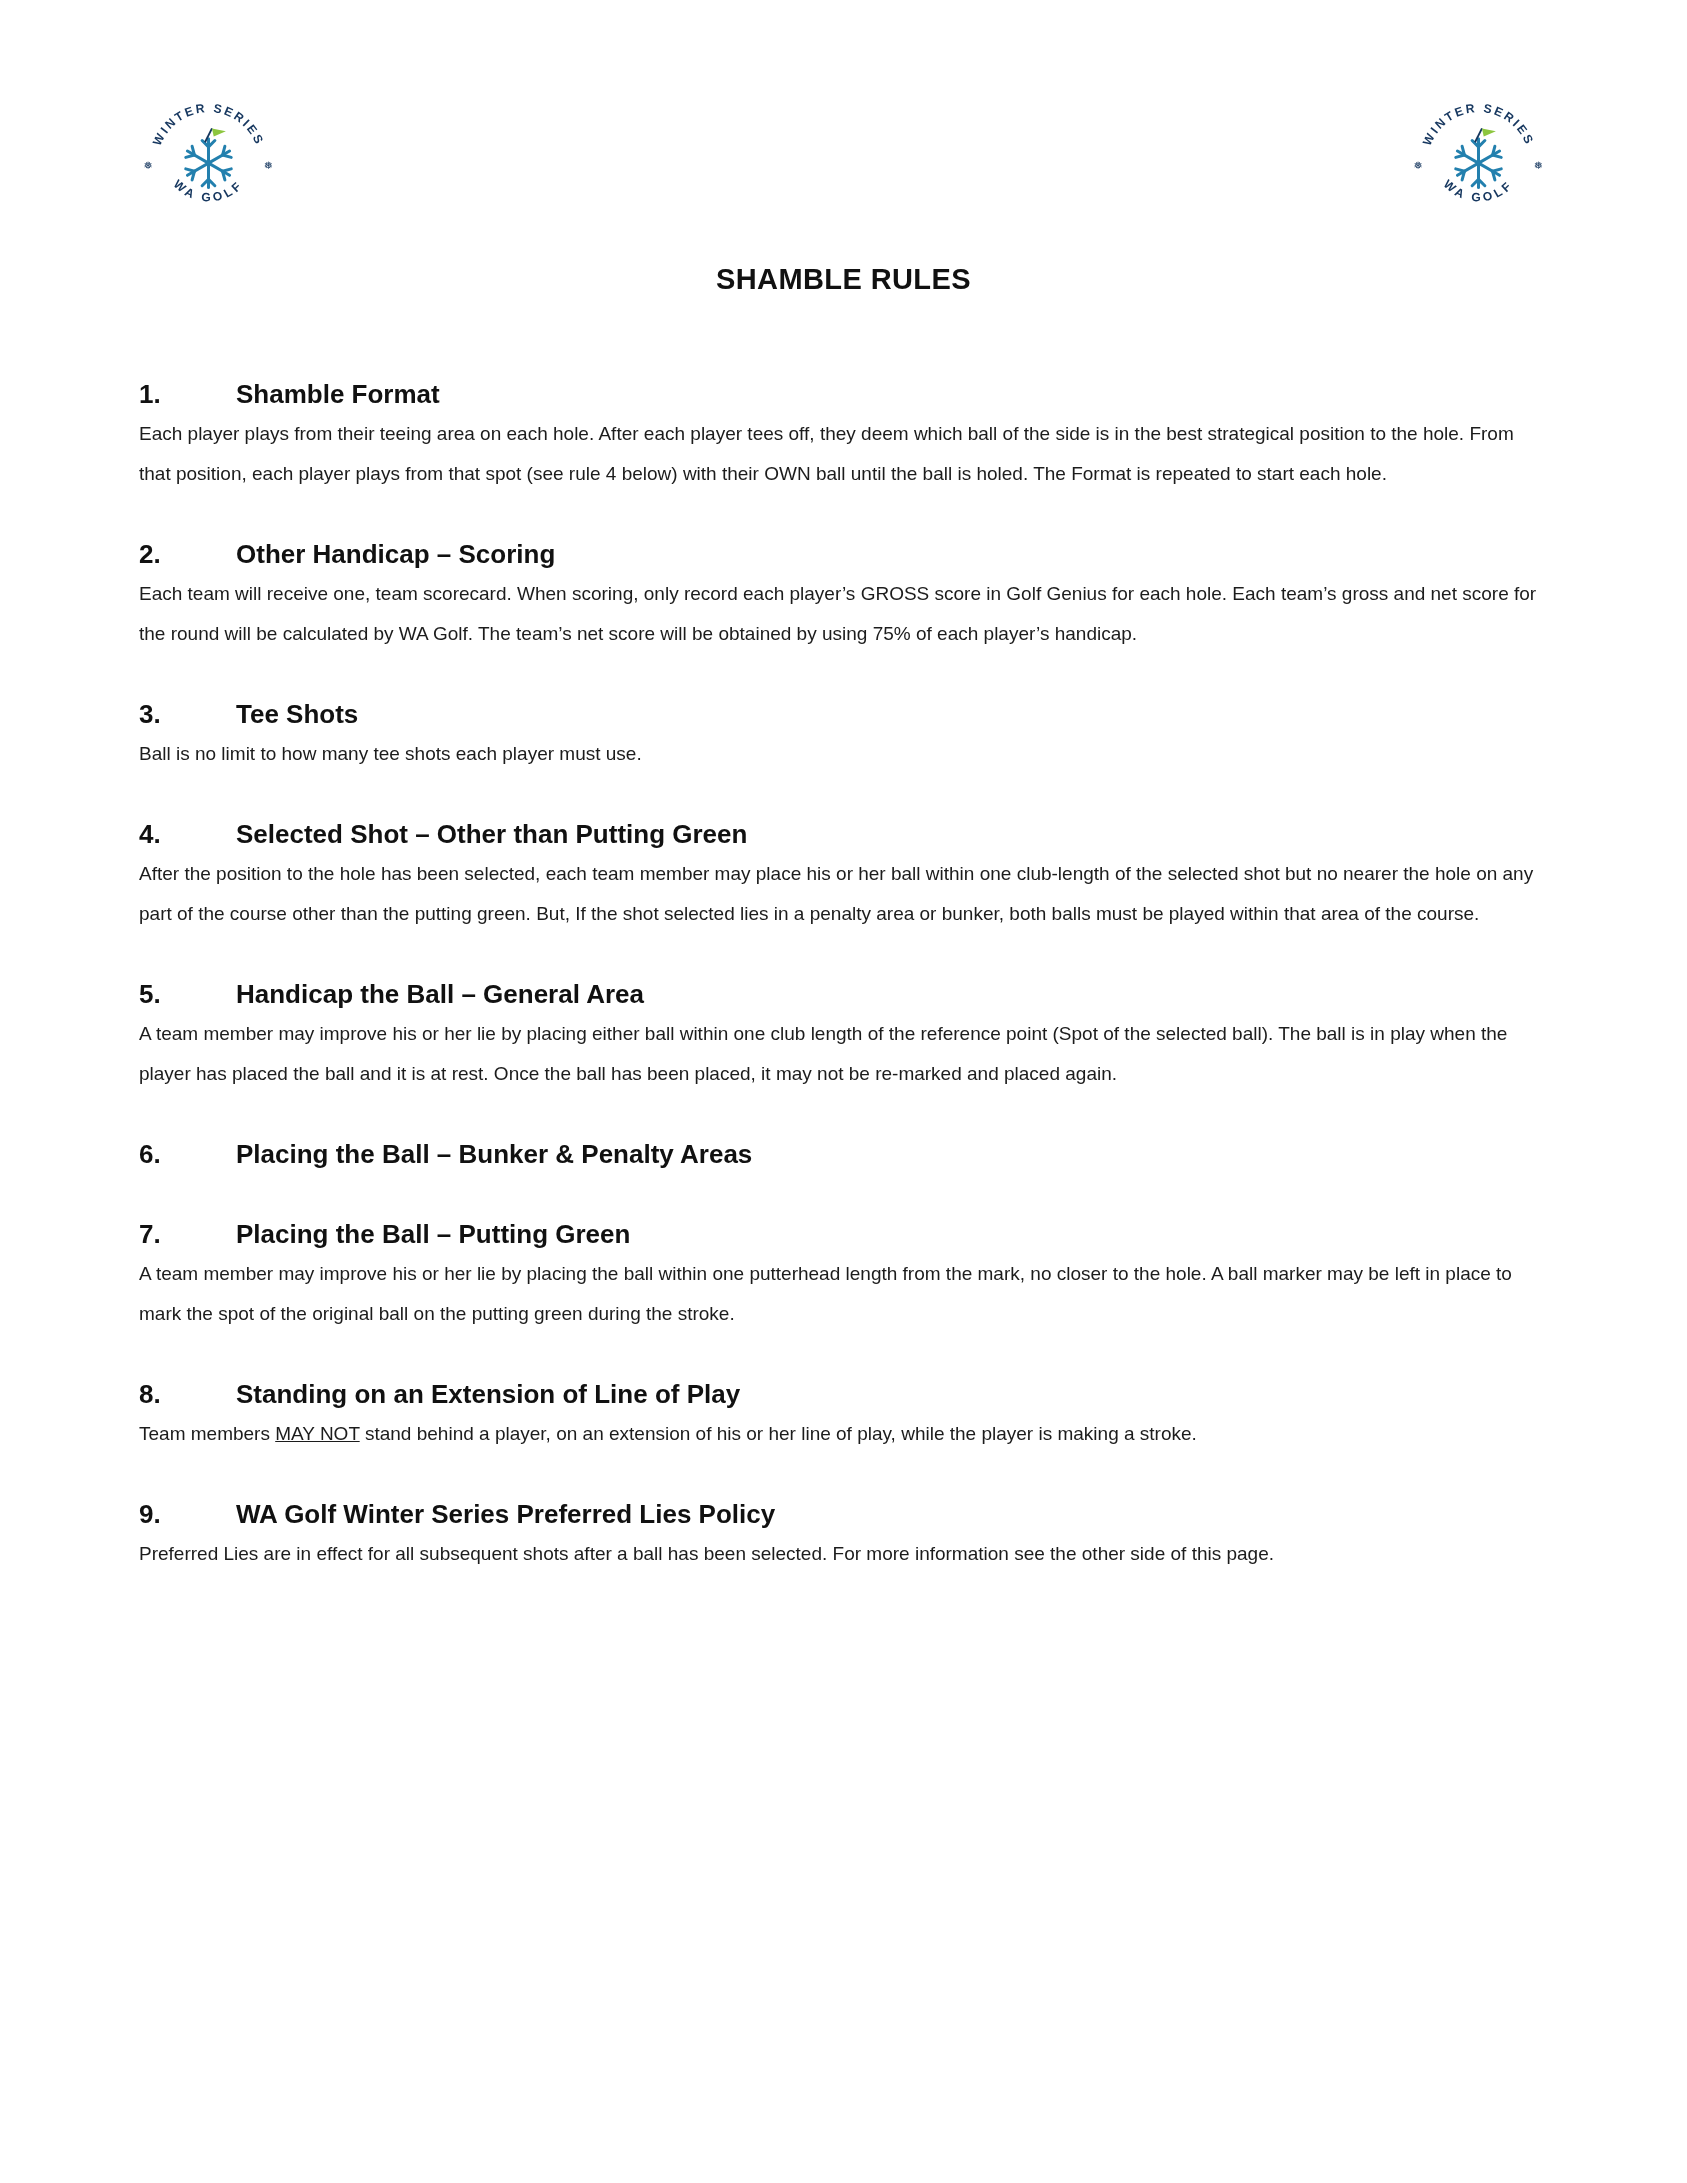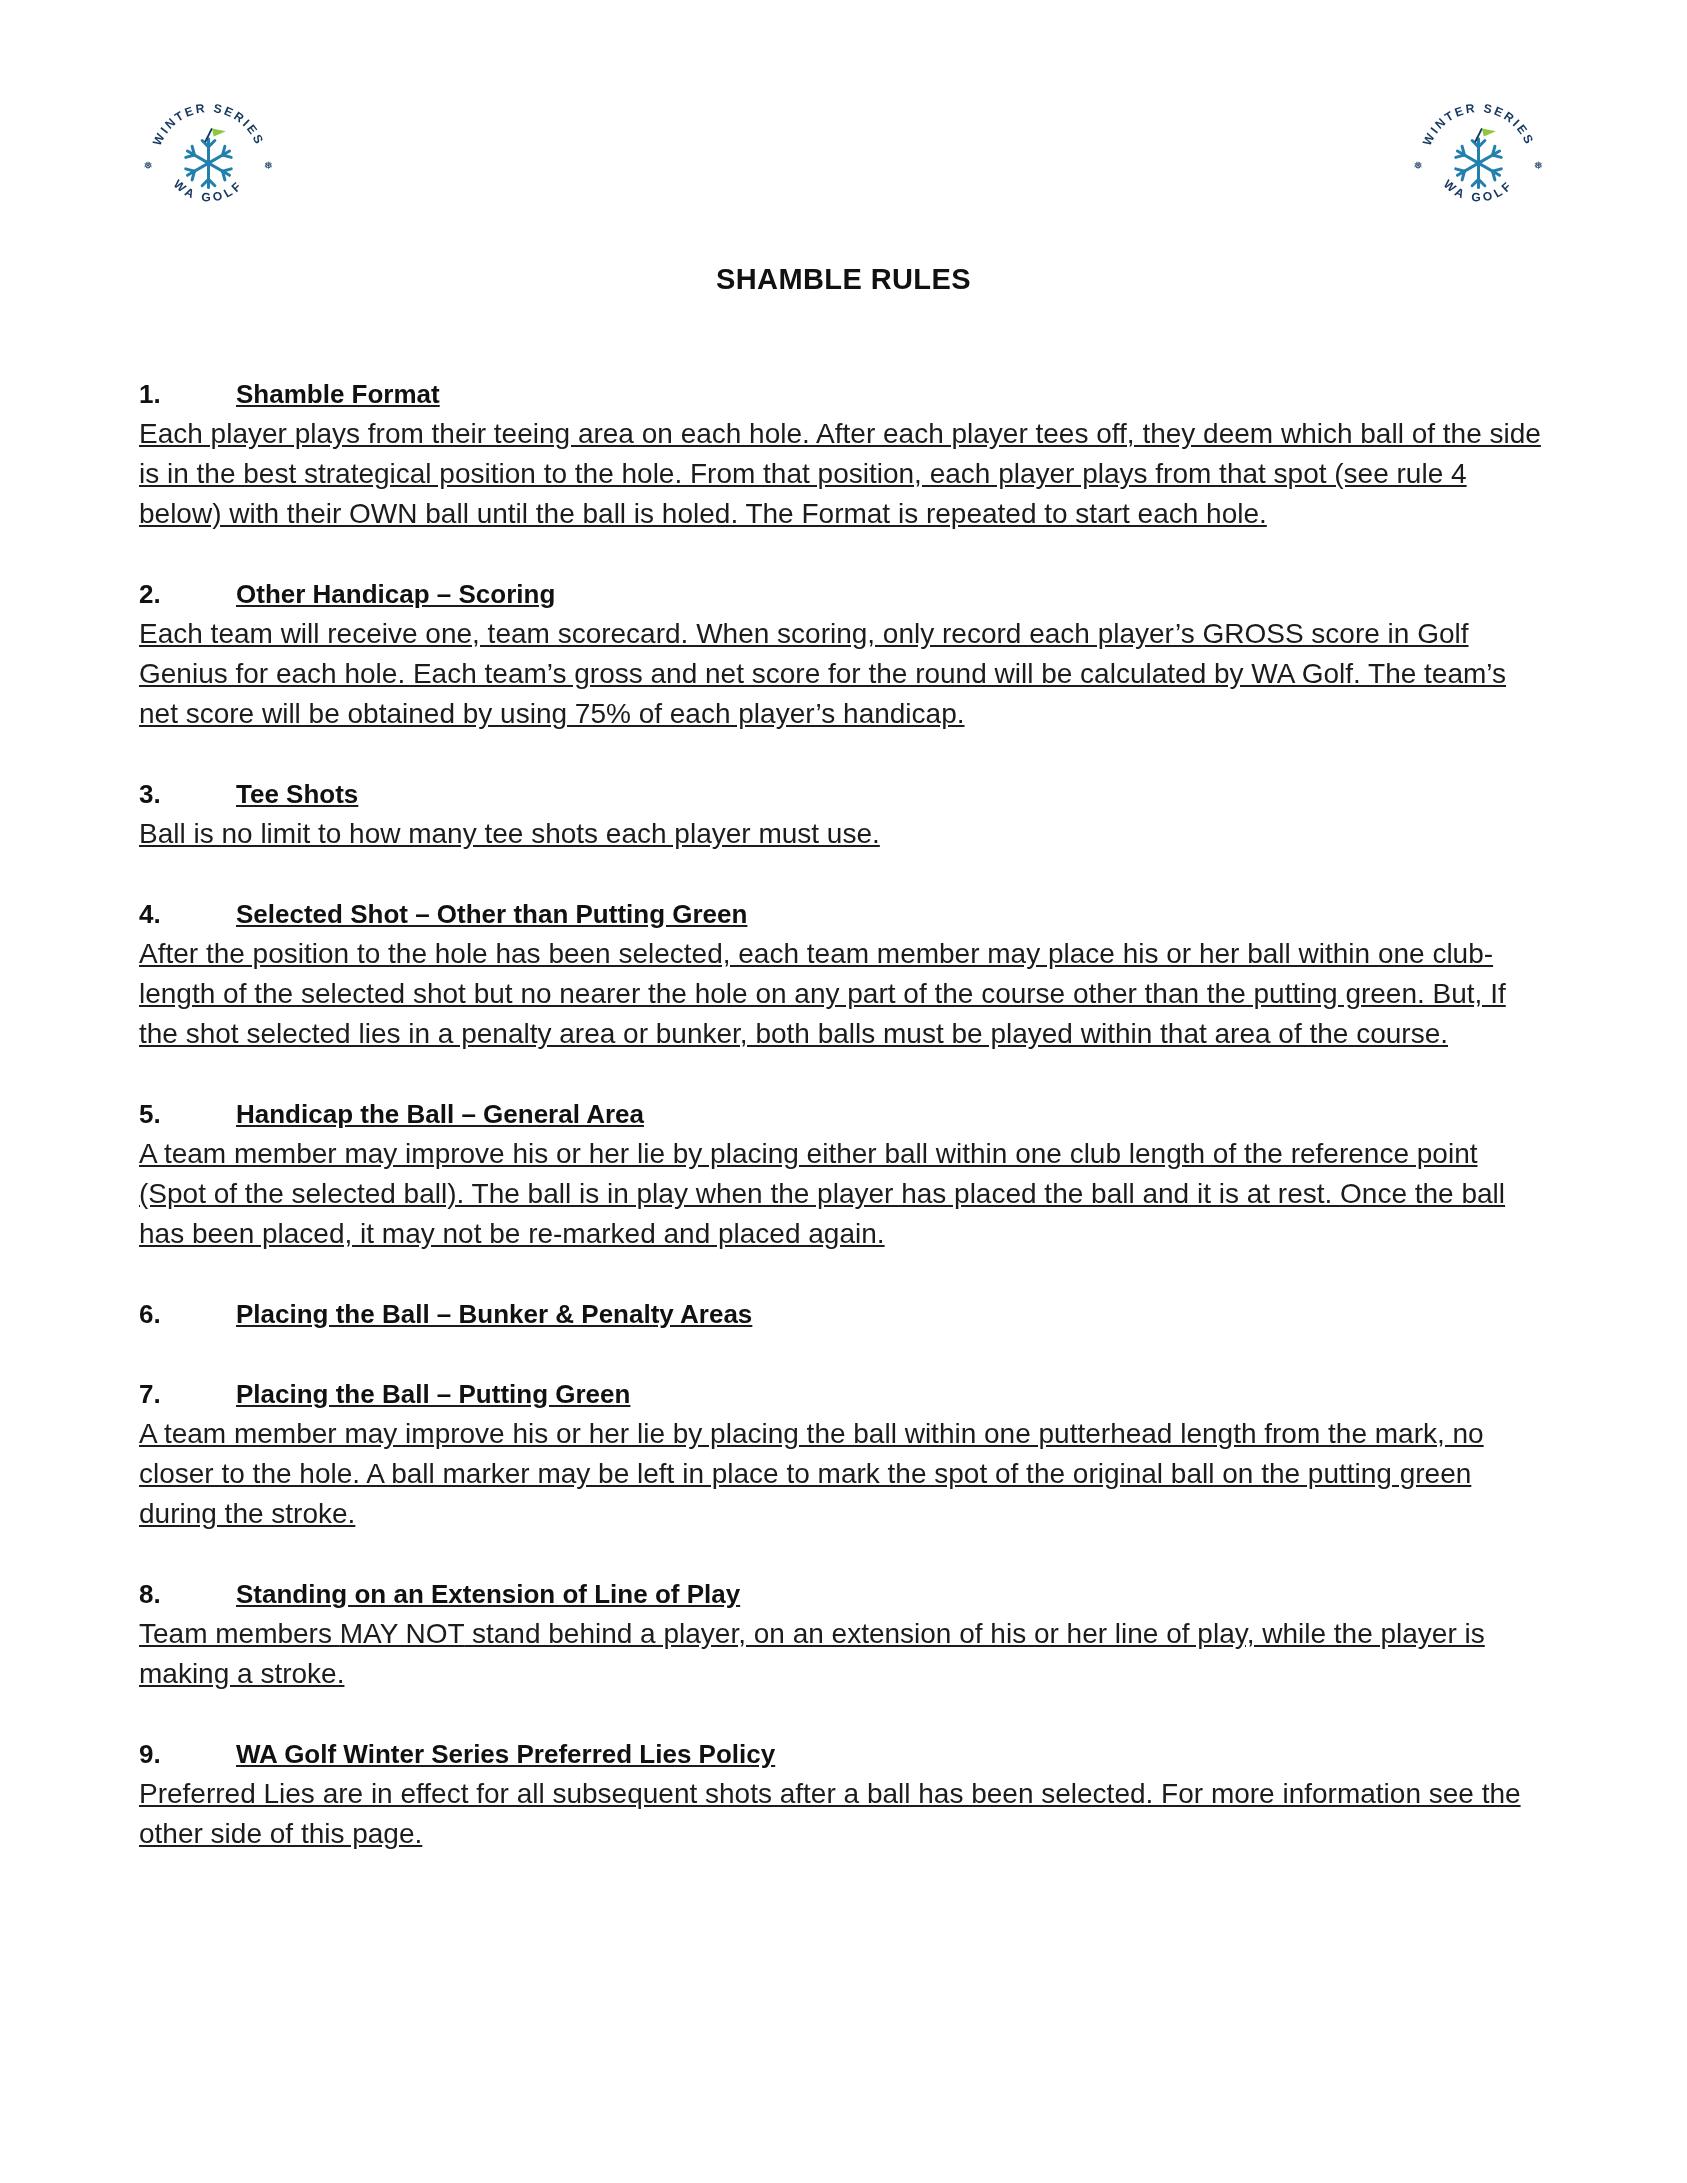--- a/index.html
+++ b/index.html
@@ -43,38 +43,37 @@
   .doc-subtitle {
     margin: 35px 0 0 0;
     font-size: 29px;
     font-weight: bold;
     text-align: center;
     letter-spacing: 0.4px;
     color: #111;
   }
   main {
     margin-top: 78px;
-    text-decoration: underline;
   }
   .rule + .rule {
     margin-top: 40px;
   }
   .rule-heading {
     font-size: 26px;
     font-weight: bold;
     line-height: 40px;
     color: #111;
   }
   .rule-number {
     display: inline-block;
     width: 97px;
   }
   .rule-body {
     margin: 0;
-    font-size: 28px;
+    font-size: 19px;
     line-height: 40px;
     color: #1c1c1c;
   }
   .u {
     text-decoration: underline;
   }
   svg text {
     font-family: "Liberation Sans", sans-serif;
   }
   .snow-glyph {

